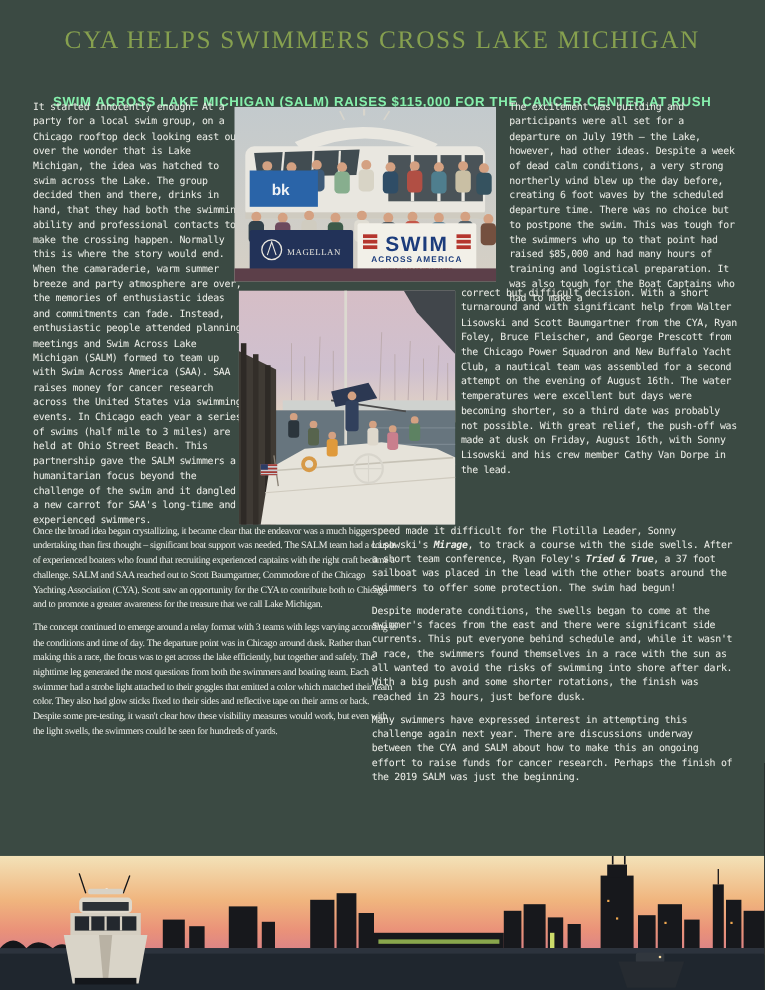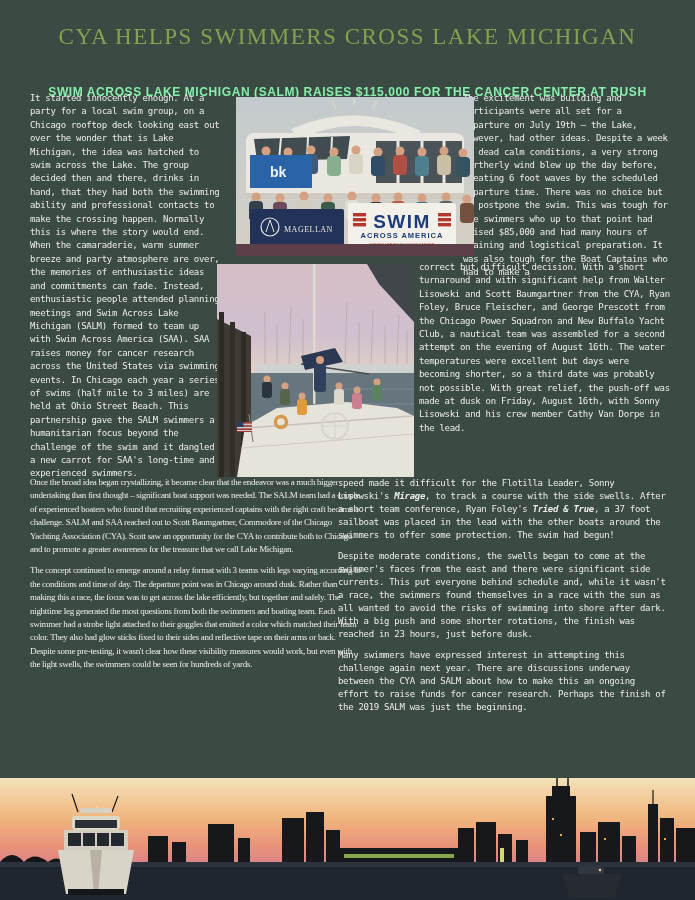--- a/index.html
+++ b/index.html
@@ -45,21 +45,21 @@
   <div class="body-text" style="left:419px;top:261px;width:251px;">
     <p>correct but difficult decision. With a short turnaround and with significant help from Walter Lisowski and Scott Baumgartner from the CYA, Ryan Foley, Bruce Fleischer, and George Prescott from the Chicago Power Squadron and New Buffalo Yacht Club, a nautical team was assembled for a second attempt on the evening of August 16th. The water temperatures were excellent but days were becoming shorter, so a third date was probably not possible. With great relief, the push-off was made at dusk on Friday, August 16th, with Sonny Lisowski and his crew member Cathy Van Dorpe in the lead.</p>
   </div>
 
   <div class="body-text tight" style="left:338px;top:477px;width:328px;">
     <p><span>speed made it difficult for the Flotilla Leader, Sonny Lisowski's </span><span class="bi">Mirage</span><span>, to track a course with the side swells. After a short team conference, Ryan Foley's </span><span class="bi">Tried &amp; True</span><span>, a 37 foot sailboat was placed in the lead with the other boats around the swimmers to offer some protection. The swim had begun!</span></p>
     <p>Despite moderate conditions, the swells began to come at the swimmer's faces from the east and there were significant side currents. This put everyone behind schedule and, while it wasn't a race, the swimmers found themselves in a race with the sun as all wanted to avoid the risks of swimming into shore after dark. With a big push and some shorter rotations, the finish was reached in 23 hours, just before dusk.</p>
     <p>Many swimmers have expressed interest in attempting this challenge again next year. There are discussions underway between the CYA and SALM about how to make this an ongoing effort to raise funds for cancer research. Perhaps the finish of the 2019 SALM was just the beginning.</p>
   </div>
 
-  <div class="photo" style="left:236px;top:97px;width:238px;height:159px;text-align:right;">
+  <div class="photo" style="left:213px;top:97px;width:238px;height:159px;text-align:right;">
     <svg width="238" height="159" viewBox="0 0 238 159">
       <defs>
         <linearGradient id="sky1" x1="0" y1="0" x2="0" y2="1">
           <stop offset="0" stop-color="#c3cacd"></stop>
             <stop offset="1" stop-color="#d6d0c5"></stop>
         </linearGradient>
         <g id="pp">
             <circle cx="0" cy="0" r="4.5" fill="#d4a182"></circle>
             <rect x="-7" y="4" width="14" height="20" rx="4"></rect>
           </g>

